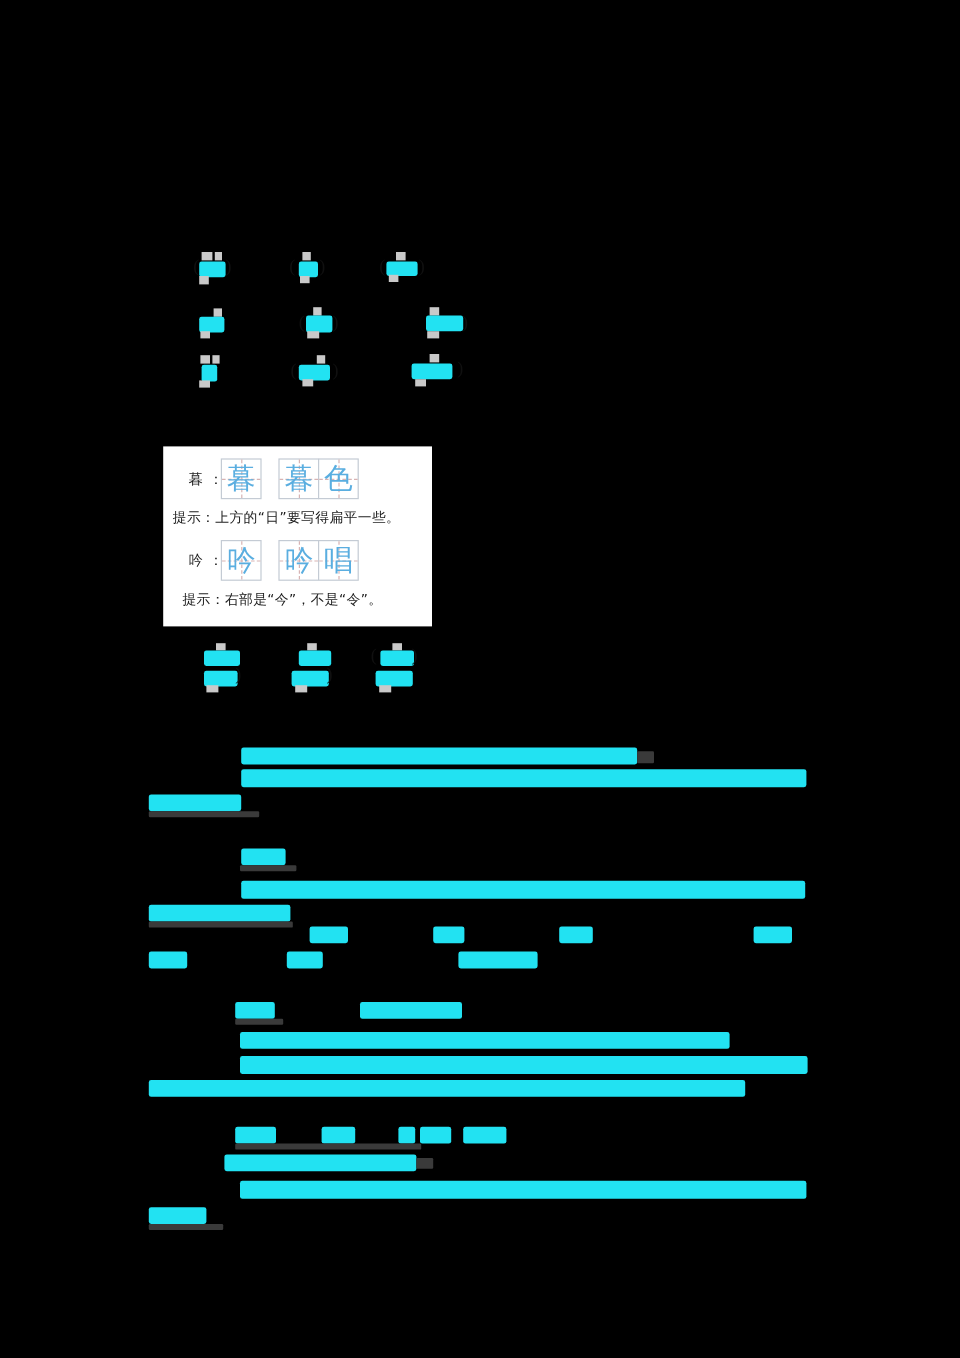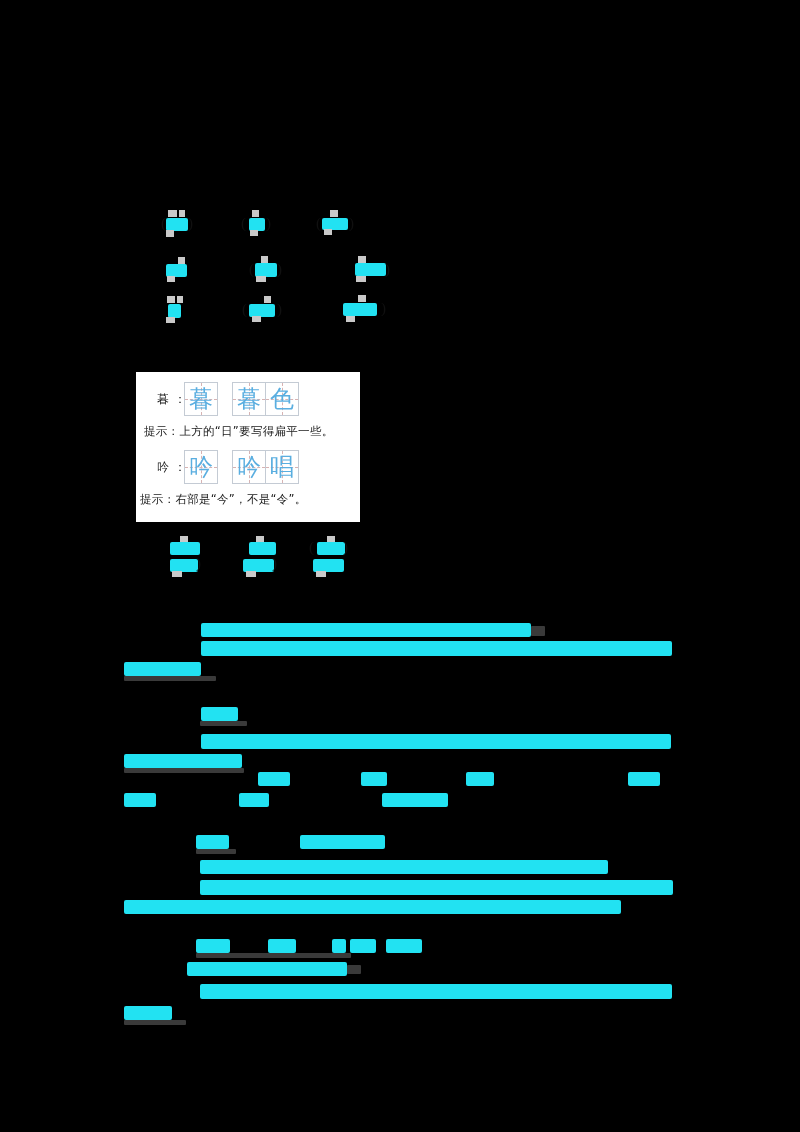--- a/index.html
+++ b/index.html
@@ -205,21 +205,21 @@
       </div>
       <div class="grid-group">
         <div class="gcell">
             <span>吟</span>
           </div>
         <div class="gcell">
             <span>唱</span>
           </div>
       </div>
     </div>
-    <div class="hint-line" style="left:4px; top:120px;">提示：右部是“今”，不是“令”。</div>
+    <div class="hint-line" style="left:16px; top:120px;">提示：右部是“今”，不是“令”。</div>
   </div>
 
   <div>
     <div class="pin" style="left:180px; top:536px; width:8px; height:6px;"></div>
     <div class="redact" style="left:170px; top:542px; width:30px; height:13px;"></div>
     <div class="redact" style="left:170px; top:559px; width:28px; height:13px;"></div>
     <div class="pin" style="left:172px; top:571px; width:10px; height:6px;"></div>
     <div class="bracket" style="left:196px; top:556px;">)</div>
 
     <div class="pin" style="left:256px; top:536px; width:8px; height:6px;"></div>

